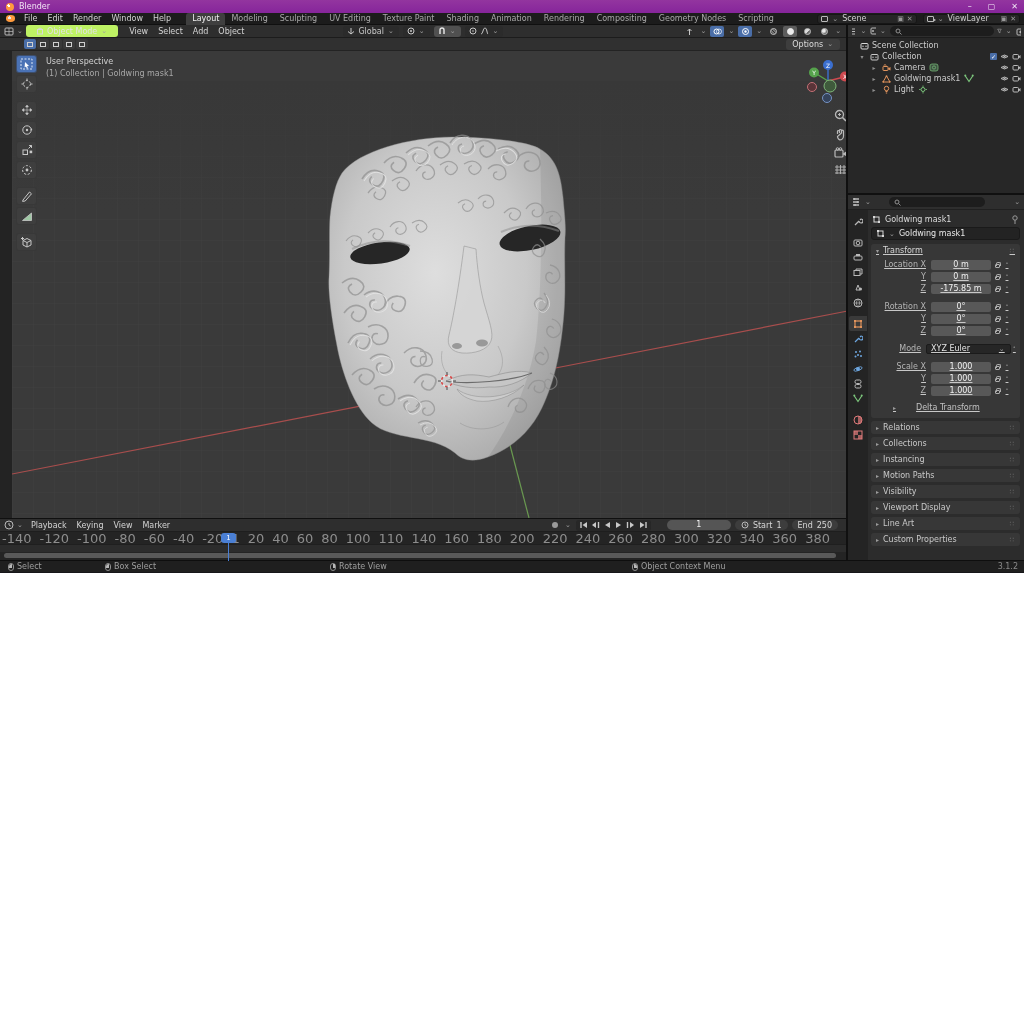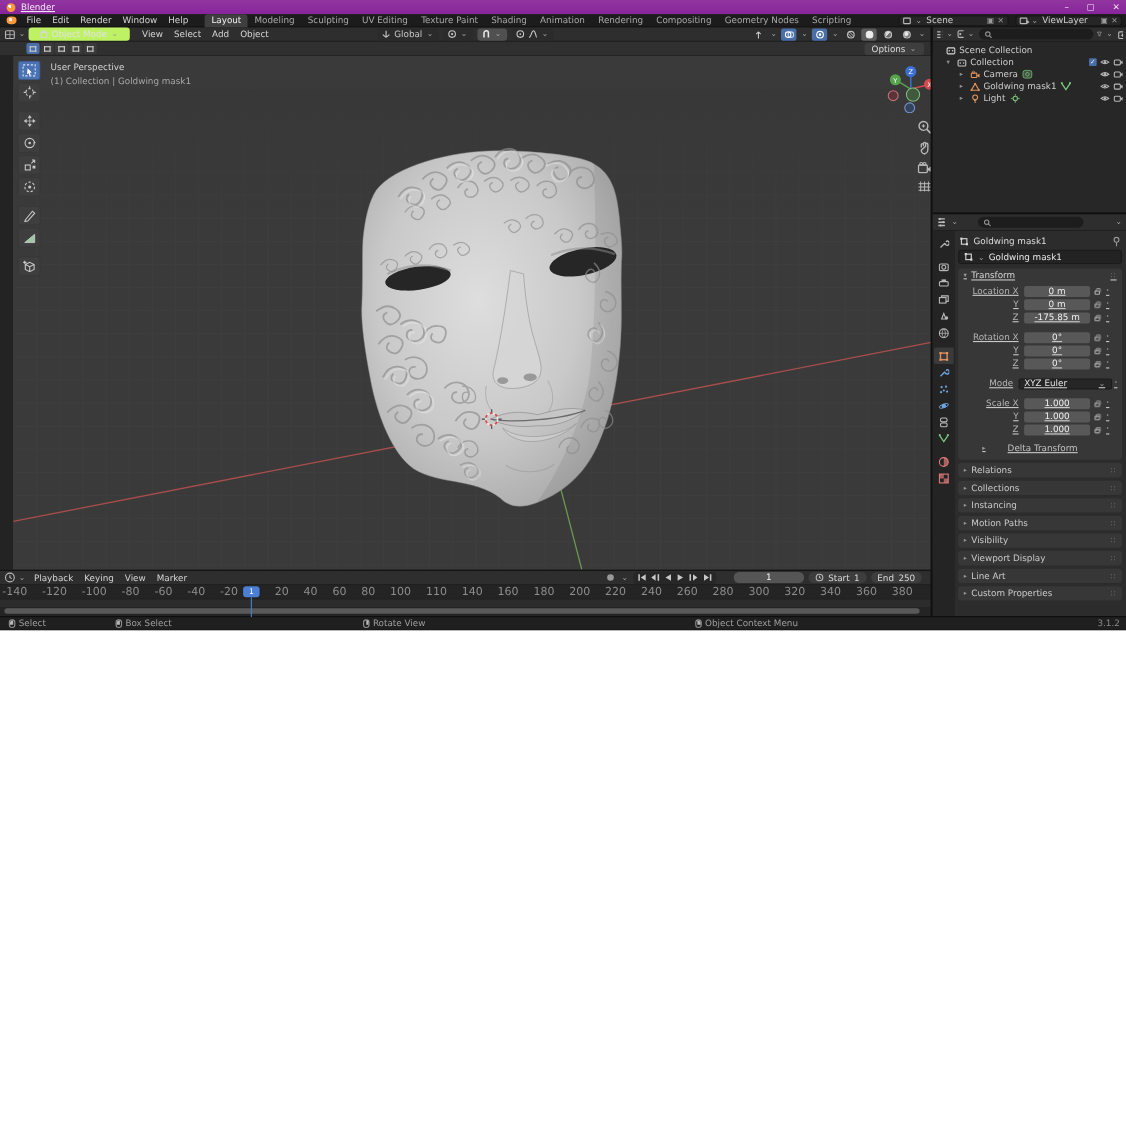--- a/index.html
+++ b/index.html
@@ -7,21 +7,21 @@
     font-family:"DejaVu Sans", sans-serif; font-size:8px; color:#c8c8c8;
     -webkit-font-smoothing:antialiased; overflow:hidden; }
   .bwin { position:absolute; left:0; top:228; width:1024px; height:572px;
     background:#232323; box-shadow:0 0 0 1px #16161a; }
 
   
   .titlebar { position:absolute; left:0; top:0; width:100%; height:13px;
     background:linear-gradient(#93359f,#86259b); display:flex; align-items:center; padding:0 6px; }
   .titlebar .logo { width:8px; height:8px; border-radius:50%;
     background:radial-gradient(circle at 35% 35%, #fff 0 18%, #ff9a3c 20% 100%); margin-right:5px; }
-  .titlebar .ttext { color:#f2e6f5; font-size:8px;text-decoration:underline; }
+  .titlebar .ttext { color:#f2e6f5; font-size:8px; }
   .win-controls { margin-left:auto; display:flex; gap:16px; color:#f0e4f4; font-size:8px; }
   .win-controls span { cursor:default; }
 
   
   .topbar { position:absolute; left:0; top:13px; width:100%; height:12px;
     background:#1c1c1c; display:flex; align-items:center; padding:0 4px; border-bottom:1px solid #101010;}
   .blogo { width:9px; height:7px; margin:0 4px 0 2px; background:radial-gradient(circle at 40% 40%, #e8e8e8 0 20%, #ff9a3c 22% 100%); border-radius:45%; }
   .menus { display:flex; }
   .menu-item { padding:1px 5px; color:#d4d4d4; border-radius:2px; }
   .ws-tabs { display:flex; margin-left:10px; height:12px; align-items:center;}
@@ -90,21 +90,21 @@
   .timeline { position:absolute; left:0; top:518px; width:846px; height:42px; background:#262626; border-top:1px solid #101010;}
   .tl-header { height:13px; background:#2e2e2e; border-bottom:1px solid #1e1e1e; display:flex; align-items:center; padding:0 4px; gap:2px;}
   .tl-menus { display:flex; }
   .tl-center { margin-left:auto; display:flex; align-items:center; gap:4px; }
   .play-cluster { display:flex; background:#272727; border-radius:3px; padding:0 2px; height:11px; align-items:center; gap:1px;}
   .pbtn { width:11px; height:9px; display:flex; align-items:center; justify-content:center; }
   .tl-right { display:flex; align-items:center; gap:4px; margin-left:14px; margin-right:4px;}
   .frame-field { width:64px; height:10px; background:#555555; border-radius:5px; color:#f2f2f2; text-align:center; line-height:10px;}
   .range-field { display:flex; align-items:center; gap:4px; background:#3d3d3d; border-radius:5px; height:10px; padding:0 6px; color:#d8d8d8;}
   .ruler { position:relative; height:12px; background:#242424; display:flex; align-items:center; padding:0 16px 0 2px; }
-  .ruler .ticks { display:flex; justify-content:space-between; width:100%; color:#8d8d8d; font-size:10px; }
+  .ruler .ticks { display:flex; justify-content:space-between; width:100%; color:#8d8d8d; font-size:13px; }
   .playhead { position:absolute; left:221px; top:1px; width:15px; height:10px; background:#4a7fd4; border-radius:3px;
     color:#fff; text-align:center; line-height:10px; font-size:7px; z-index:2;}
   .playline { position:absolute; left:228px; top:11px; width:1px; height:18px; background:#4a7fd4; z-index:2;}
   .tl-track { height:8px; background:#2c2c2c; border-top:1px solid #1f1f1f; }
   .tl-scroll { position:relative; height:8px; background:#242424; }
   .tl-thumb { position:absolute; left:4px; top:1px; width:832px; height:5px; background:#595959; border-radius:3px; }
 
   
   .statusbar { position:absolute; left:0; top:560px; width:100%; height:12px; background:#1f1f1f;
     border-top:1px solid #0e0e0e; display:flex; align-items:center; color:#9f9f9f; }

